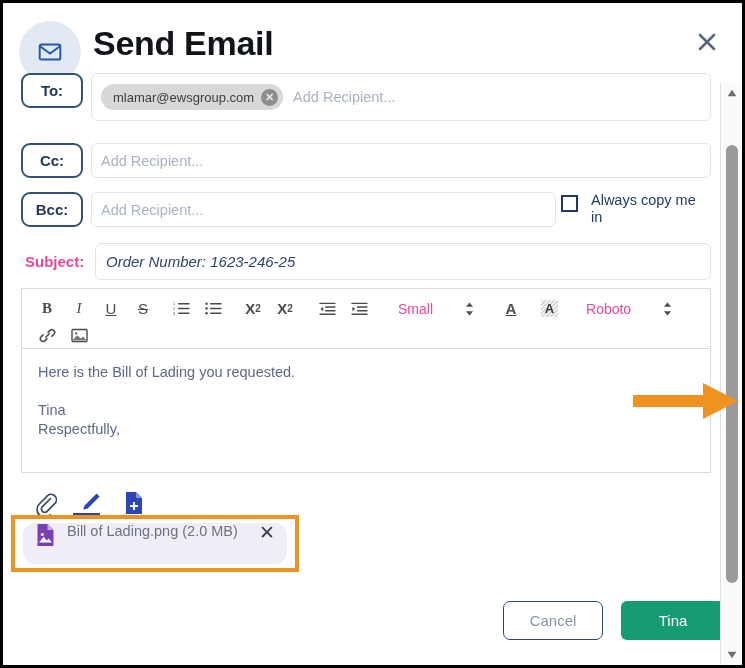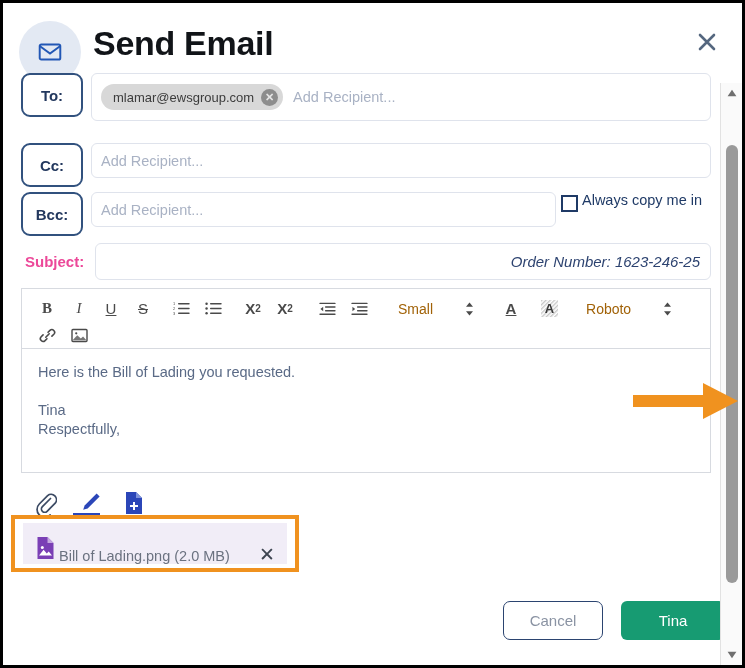--- a/index.html
+++ b/index.html
@@ -30,21 +30,21 @@
     letter-spacing:-0.3px; white-space:nowrap;
   }
   .close-btn {
     position:absolute; left:686px; top:21px;
     width:36px; height:36px; display:flex; align-items:center; justify-content:center;
     cursor:pointer;
   }
 
   
   .pill-label {
-    position:absolute; height:44px; width:62px;
+    position:absolute; height:35px; width:62px;
     border:2px solid #31517e; border-radius:9px;
     display:flex; align-items:center; justify-content:center;
     font-size:15px; font-weight:bold; color:#23385e;
     background:#fff;
   }
   .field-box {
     position:absolute; height:35px;
     border:1px solid #dfe3ec; border-radius:6px; background:#fff;
     display:flex; align-items:center; padding:0 9px;
   }
@@ -68,75 +68,75 @@
     font-family:"Liberation Sans", sans-serif; line-height:1;
   }
 
   .cc-label { left:18px; top:140px; }
   .cc-box   { left:88px; top:140px; width:620px; }
   .bcc-label{ left:18px; top:189px; }
   .bcc-box  { left:88px; top:189px; width:465px; }
 
   .copy-wrap {
     position:absolute; left:558px; top:189px; width:150px;
-    display:flex; align-items:flex-start; gap:4px; cursor:pointer;
+    display:flex; align-items:flex-start; gap:13px; cursor:pointer;
   }
   .checkbox { width:17px; height:17px; border:2px solid #1f3a66; background:#fff;
               flex:0 0 auto; margin-top:3px; }
   .copy-text { font-size:14.5px; color:#1f3a66; line-height:17px; }
 
   
   .subject-label {
     position:absolute; left:22px; top:250px;
     font-size:15px; font-weight:bold; color:#ec4899;
   }
   .subject-box {
     position:absolute; left:92px; top:240px; width:616px; height:37px;
     border:1px solid #dfe3ec; border-radius:6px; background:#fff;
-    display:flex; align-items:center; padding:10px 10px;justify-content:flex-end;
+    display:flex; align-items:center; padding:10px 10px;
   }
   .subject-val { font-size:15px; color:#2d4370; font-style:italic; }
 
   
   .editor-wrap {
     position:absolute; left:18px; top:285px; width:690px; height:185px;
     border:1px solid #d7dae0; background:#fff;
   }
   .toolbar {
     position:relative; width:100%; height:60px;
     border-bottom:1px solid #d7dae0; padding:6px 12px 0 12px;
   }
   .trow { display:flex; align-items:center; height:27px; }
   .tb {
     display:flex; align-items:center; justify-content:center;
     min-width:26px; height:24px; color:#4a4a4a; font-size:16px;
     cursor:pointer; margin-right:6px;
   }
   .tb svg { display:block; }
   .tsel { display:flex; align-items:center; margin:0 4px 0 12px; cursor:pointer; }
-  .tsel-label { font-size:14px; color:#a16207; }
+  .tsel-label { font-size:14px; color:#ec4899; }
   .stepper { display:flex; flex-direction:column; align-items:center; margin-left:28px; cursor:pointer; }
 
   .body-area { position:relative; padding:14px 16px; }
   .body-line { font-size:14.5px; color:#5a6a86; line-height:19px; }
   .body-gap { height:19px; }
 
   
   .attach-icons { position:absolute; left:30px; top:486px; display:flex; gap:18px; align-items:flex-end; }
   .ai { cursor:pointer; display:flex; align-items:flex-end; justify-content:center; width:26px; height:26px;}
   .pencil-underline { position:absolute; left:70px; top:510px; width:27px; height:3px; background:#2b46b8; }
 
   .hl-box {
     position:absolute; left:8px; top:512px; width:288px; height:57px;
     border:4px solid #f0921f; background:transparent;
   }
   .att-chip {
     position:absolute; left:20px; top:520px; width:264px; height:41px;
-    background:#f1edf7; border-radius:0;
-    display:flex; align-items:flex-end; padding:0 12px; gap:2px;
+    background:#f1edf7; border-radius:12px;
+    display:flex; align-items:flex-start; padding:0 12px; gap:10px;
   }
   .att-name { font-size:14.5px; color:#6b7280; white-space:nowrap; }
   .att-x { margin-left:auto; color:#3d4450; font-size:19px; cursor:pointer; line-height:1; }
 
   
   .btn-cancel {
     position:absolute; left:500px; top:598px; width:100px; height:39px;
     border:1px solid #2b4470; border-radius:7px; background:#fff;
     display:flex; align-items:center; justify-content:center;
     font-size:15px; color:#8a93a3; cursor:pointer;

